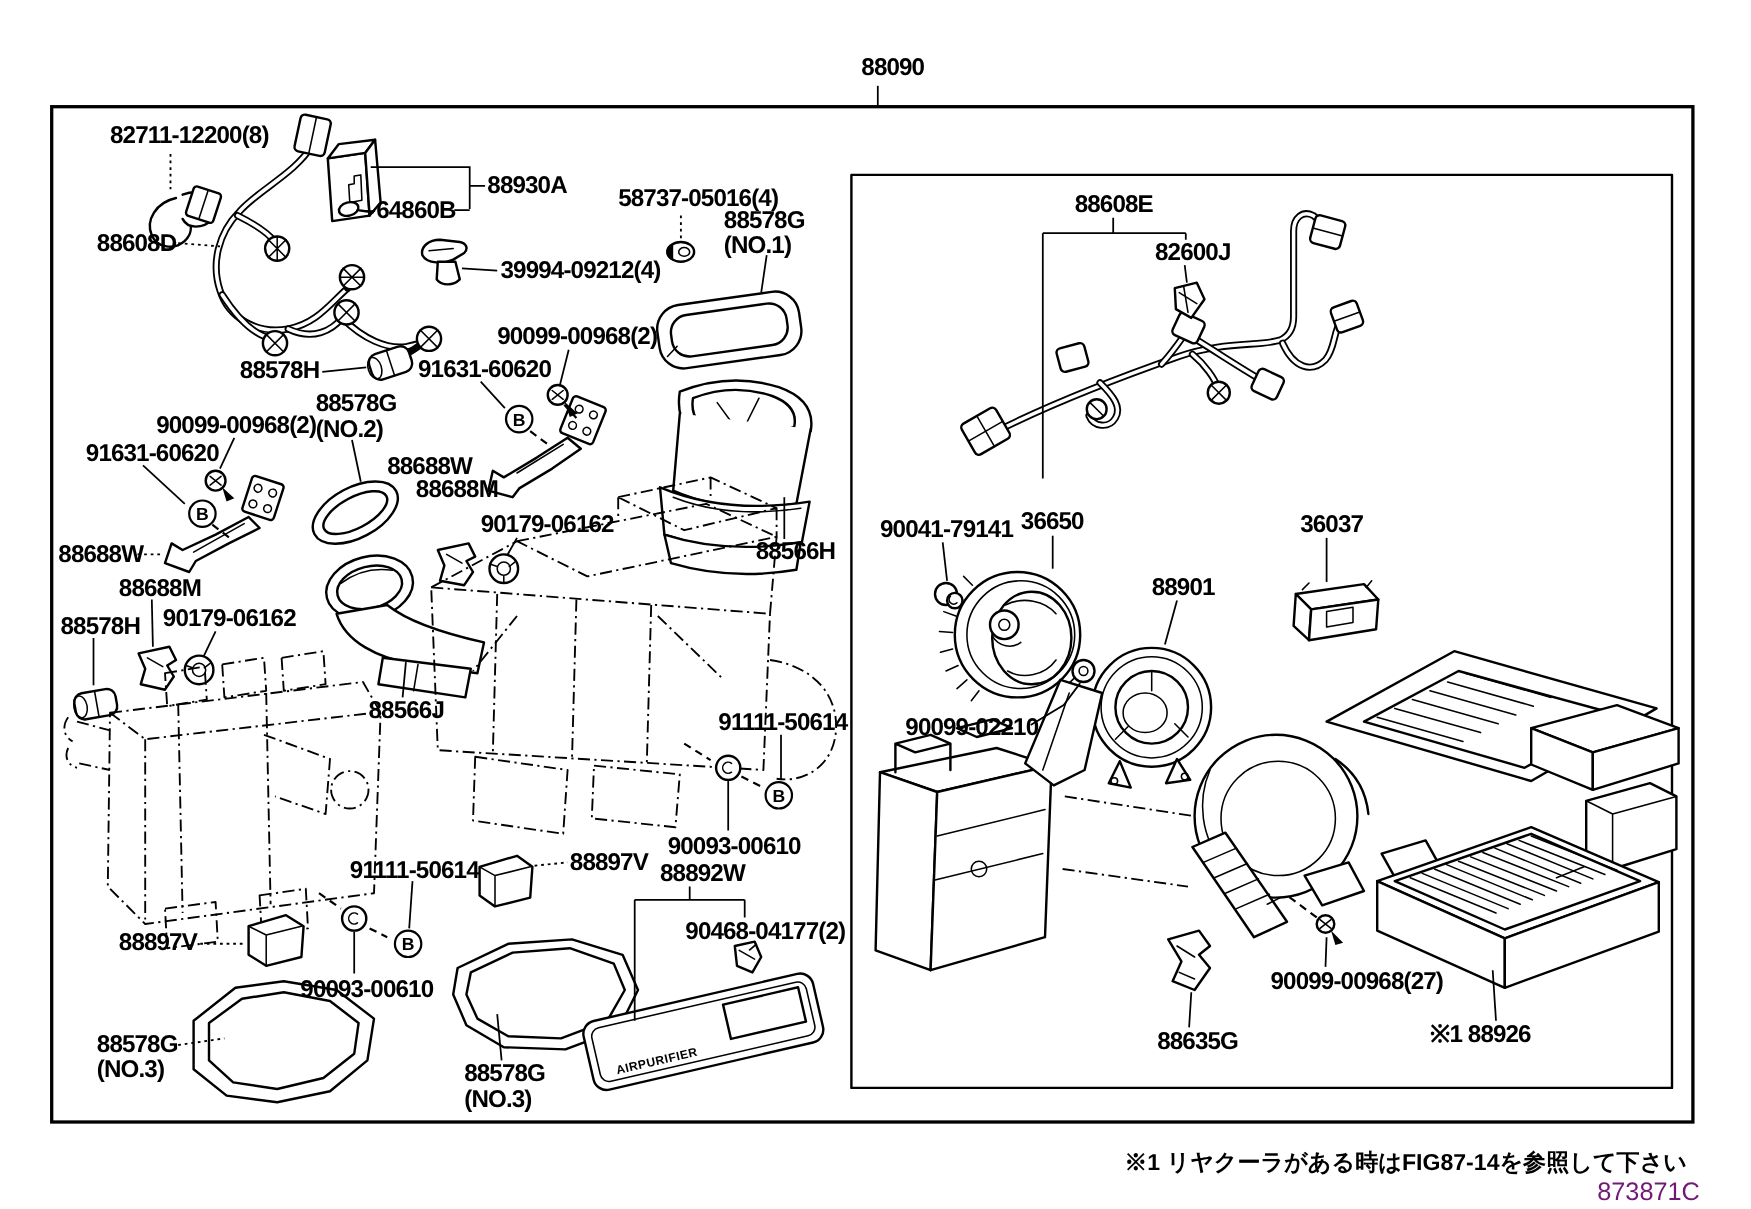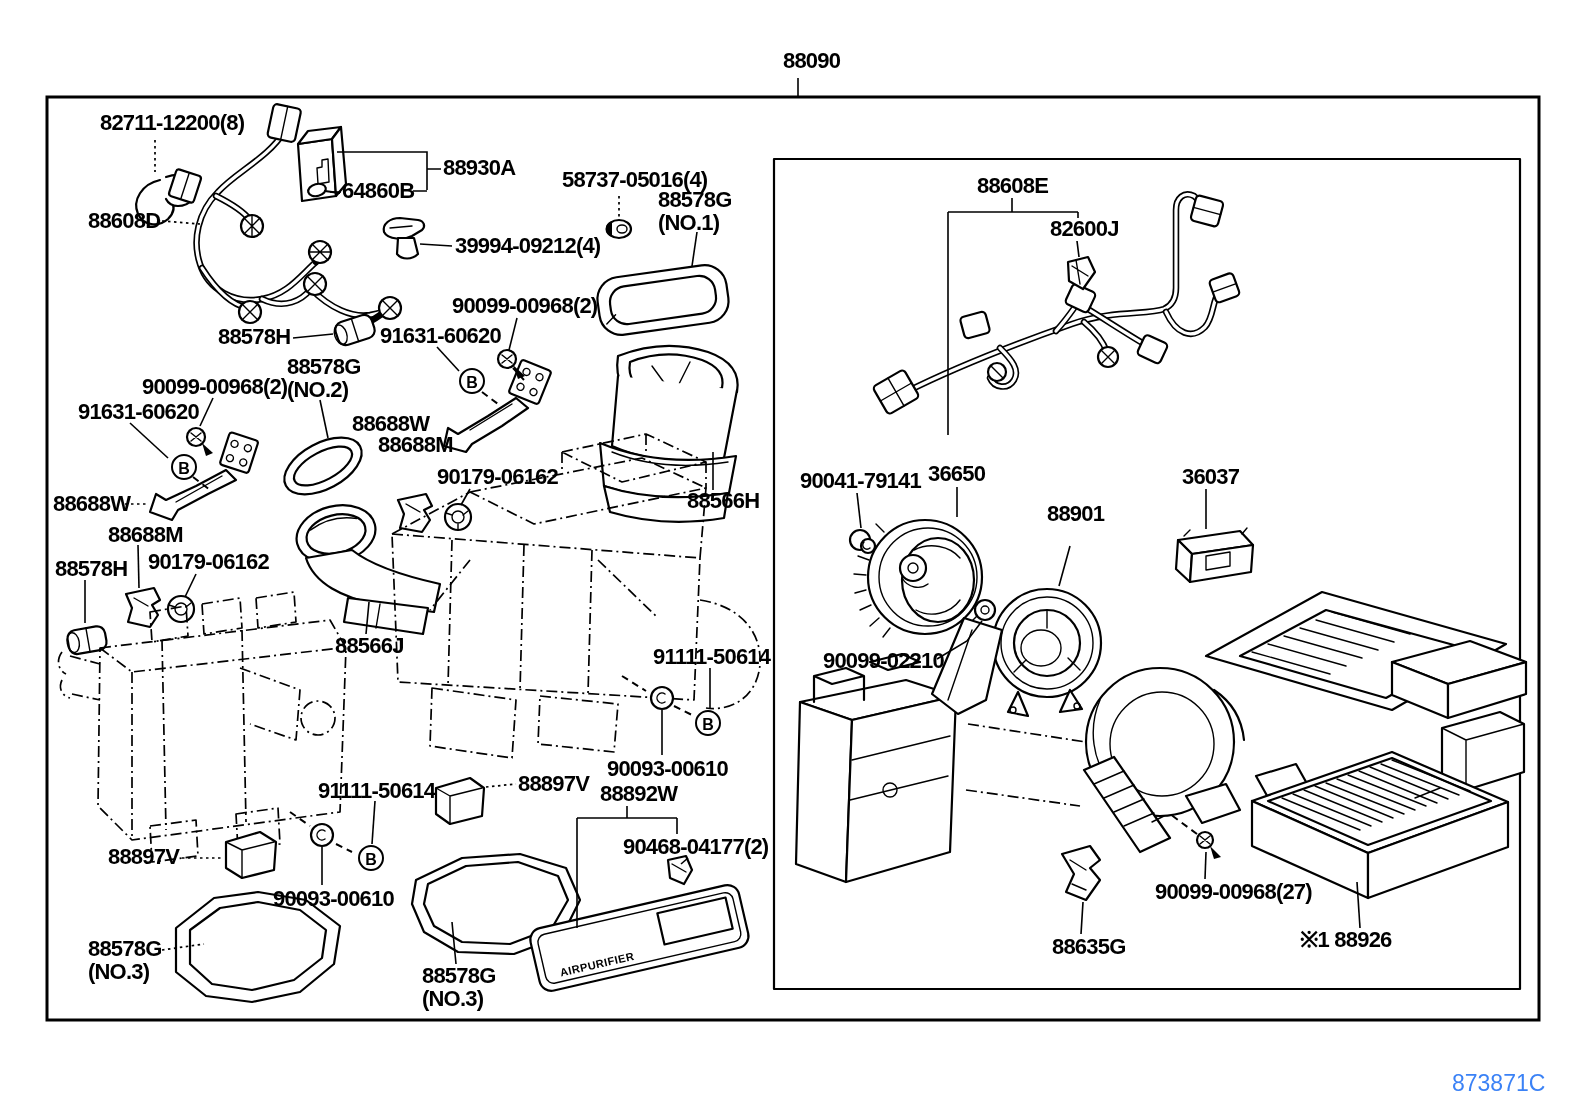--- a/index.html
+++ b/index.html
@@ -2,21 +2,21 @@
 <html><head>
 <meta charset="utf-8">
 <style>
   html,body{margin:0;padding:0;background:#fff;}
   .stage{position:relative;width:1592px;height:1099px;background:#ffffff;overflow:hidden;
          font-family:"Liberation Sans",sans-serif;}
   svg{position:absolute;left:0;top:0;}
   .plabel{position:absolute;font:700 22px/1.04 "Liberation Sans",sans-serif;
           letter-spacing:-0.8px;color:#000;white-space:pre-line;}
   .footnote{position:absolute;font:700 21px/1.1 "Liberation Sans",sans-serif;color:#000;letter-spacing:0;}
-  .figcode{position:absolute;font:400 23px/1.1 "Liberation Sans",sans-serif;color:#3b82f6;}
+  .figcode{position:absolute;font:400 23px/1.1 "Liberation Sans",sans-serif;color:#701a75;}
   .bcircle{position:absolute;width:26px;height:26px;border:2.6px solid #000;border-radius:50%;
            font:700 16px/26px "Liberation Sans",sans-serif;text-align:center;color:#000;box-sizing:border-box;}
   .s2{stroke:#000;stroke-width:2.2;fill:none;stroke-linecap:round;stroke-linejoin:round;}
   .s1{stroke:#000;stroke-width:1.4;fill:none;stroke-linecap:round;stroke-linejoin:round;}
   .s3{stroke:#000;stroke-width:3;fill:none;}
   .wire{stroke:#000;stroke-width:6.5;fill:none;stroke-linecap:round;}
   .wirein{stroke:#fff;stroke-width:3.2;fill:none;stroke-linecap:round;}
   .ph{stroke:#000;stroke-width:1.7;fill:none;stroke-linejoin:round;stroke-dasharray:11 4 2 4;}
   .ld{stroke:#000;stroke-width:1.6;fill:none;}
   .ldd{stroke:#000;stroke-width:1.7;fill:none;stroke-dasharray:2.5 3.5;}
@@ -512,26 +512,27 @@
 <div class="plabel" style="left:273px;top:888px">90093-00610</div>
 <div class="plabel" style="left:88px;top:938px">88578G
 (NO.3)</div>
 <div class="plabel" style="left:422px;top:965px">88578G
 (NO.3)</div>
 <div class="plabel" style="left:977px;top:175px">88608E</div>
 <div class="plabel" style="left:1050px;top:218px">82600J</div>
 <div class="plabel" style="left:800px;top:470px">90041-79141</div>
 <div class="plabel" style="left:928px;top:463px">36650</div>
 <div class="plabel" style="left:1182px;top:466px">36037</div>
-<div class="plabel" style="left:1047px;top:503px">88901</div>
+<div class="plabel" style="left:1047px;top:523px">88901</div>
 <div class="plabel" style="left:823px;top:650px">90099-02210</div>
 <div class="plabel" style="left:1155px;top:881px">90099-00968(27)</div>
 <div class="plabel" style="left:1052px;top:936px">88635G</div>
 <div class="plabel" style="left:1300px;top:929px">※1 88926</div>
 
 <div class="bcircle" style="left:459px;top:368px">B</div>
 <div class="bcircle" style="left:171px;top:454px">B</div>
 <div class="bcircle" style="left:695px;top:710px">B</div>
 <div class="bcircle" style="left:358px;top:845px">B</div>
 
+<div class="footnote" style="left:1022px;top:1046px">※1 リヤクーラがある時はFIG87-14を参照して下さい</div>
 <div class="figcode" style="left:1452px;top:1071px">873871C</div>
 
 </div>
 
 </body></html>

